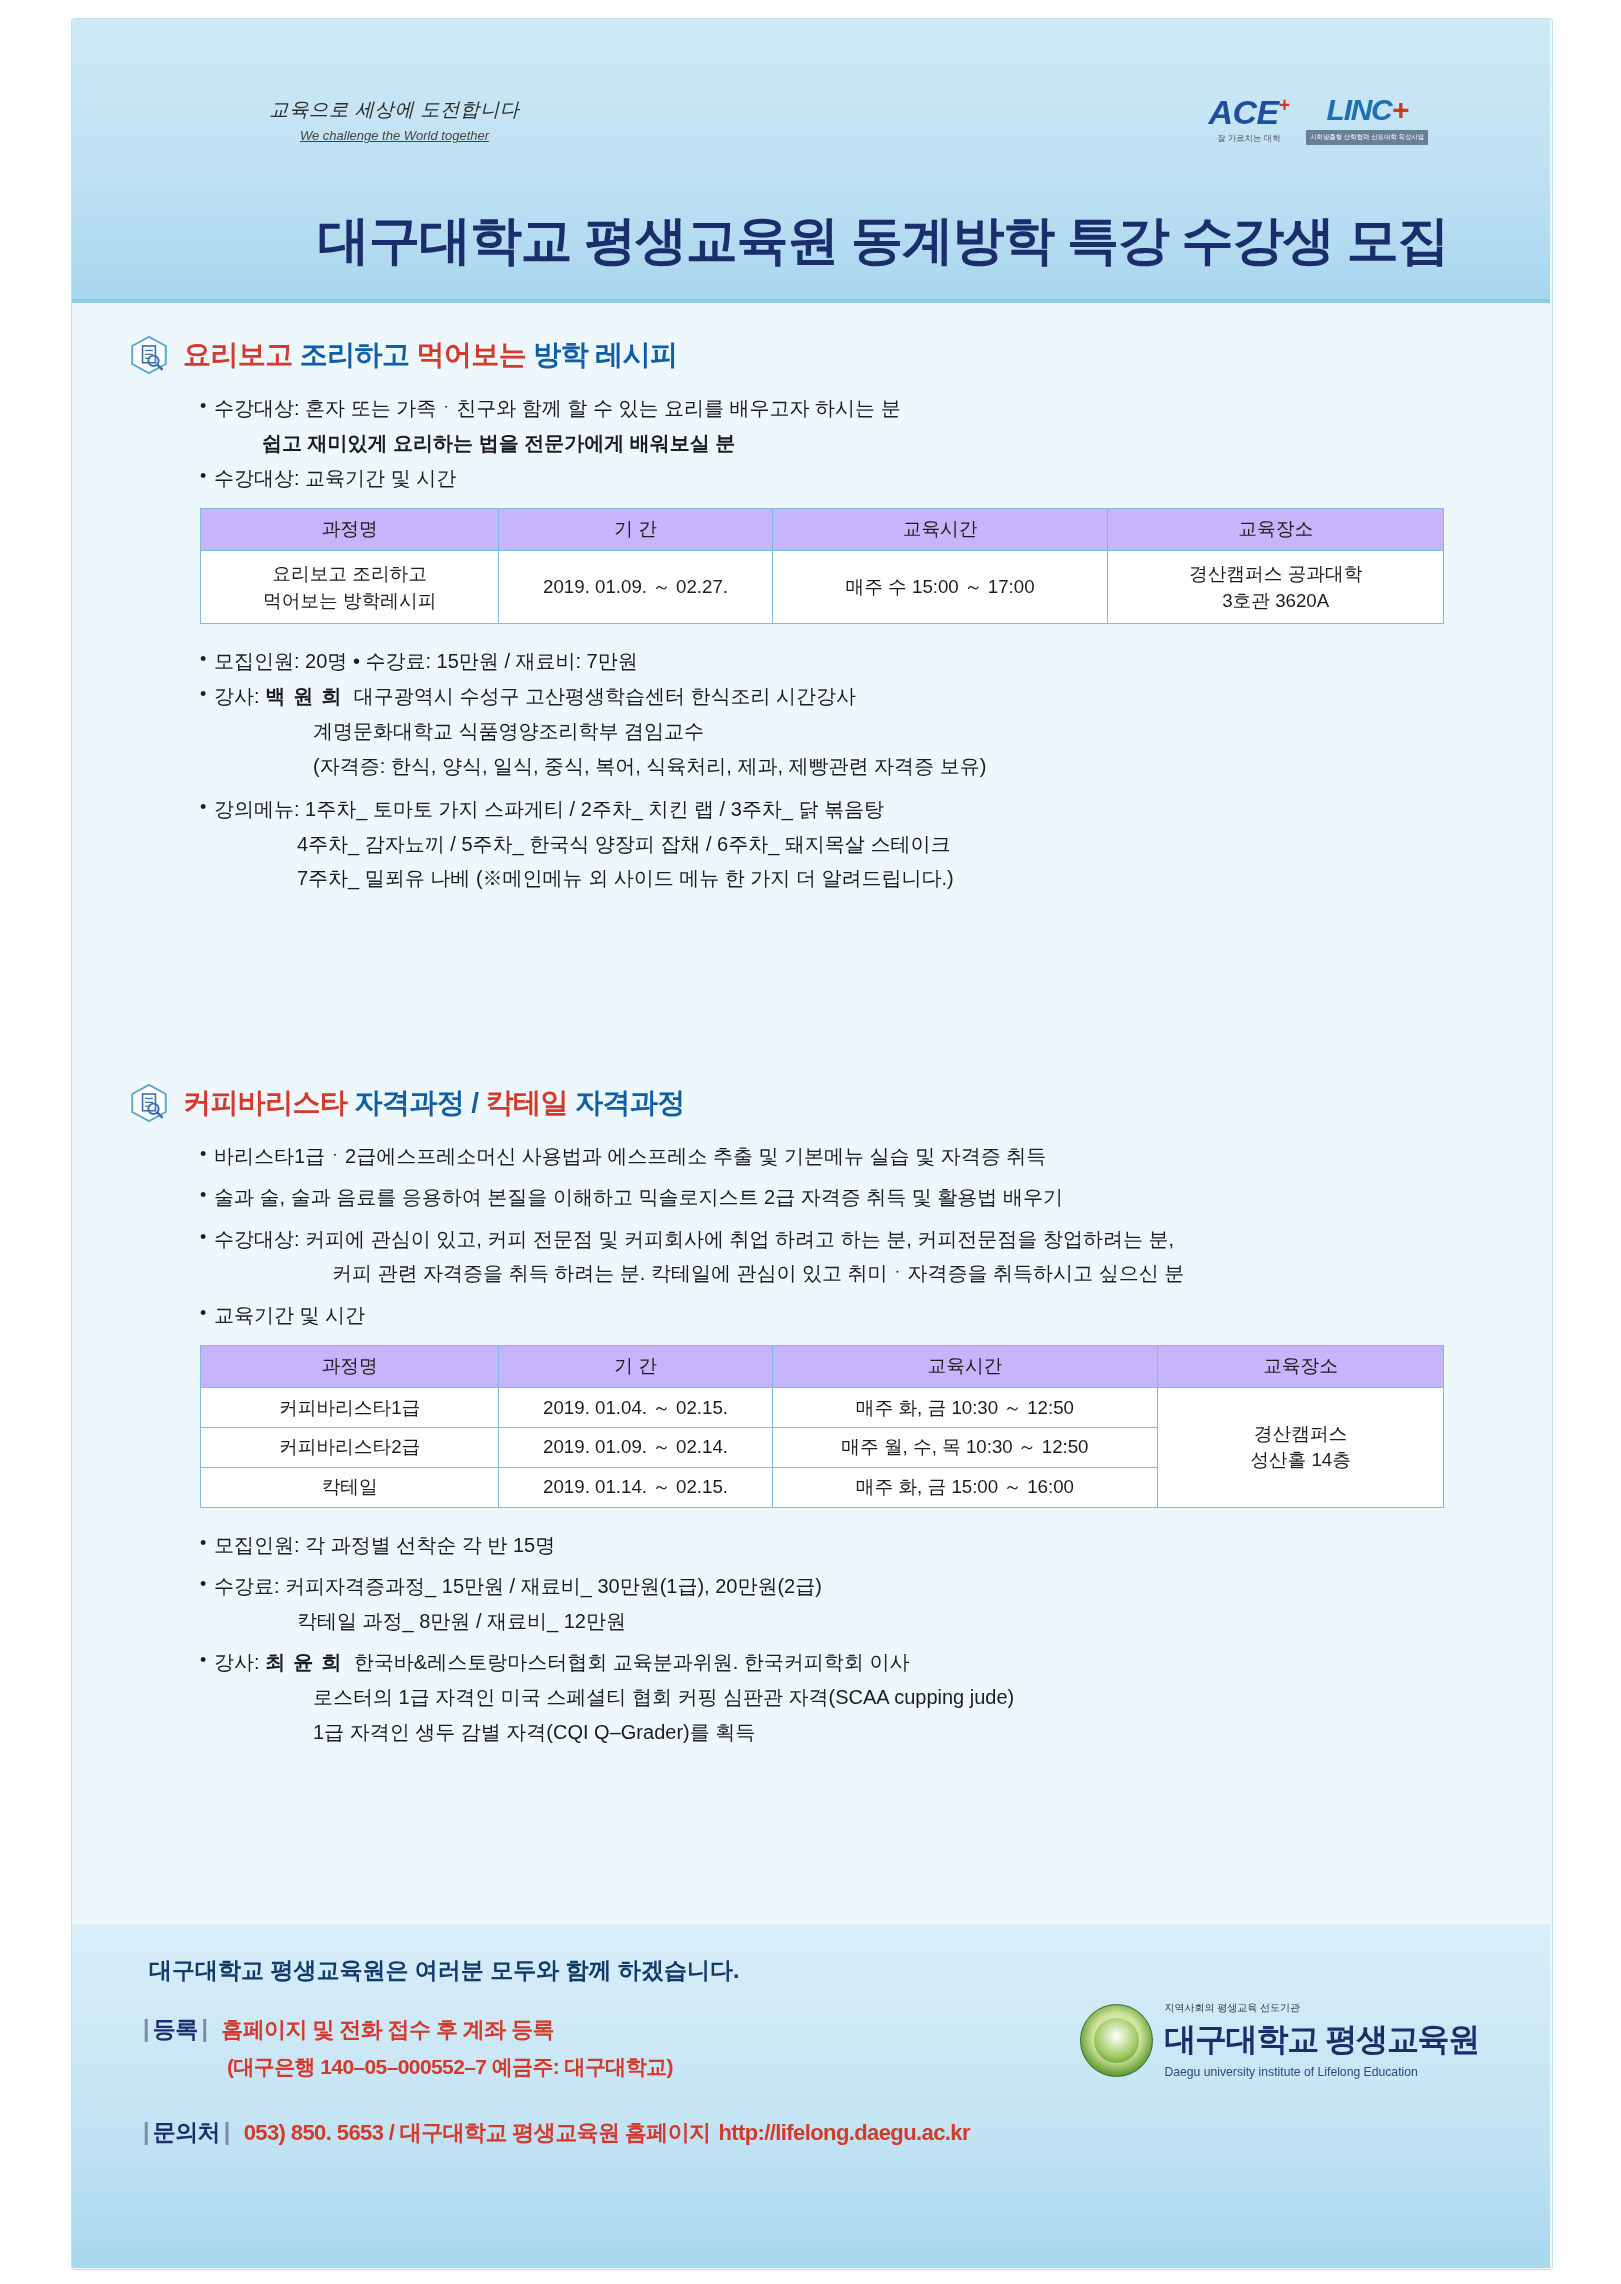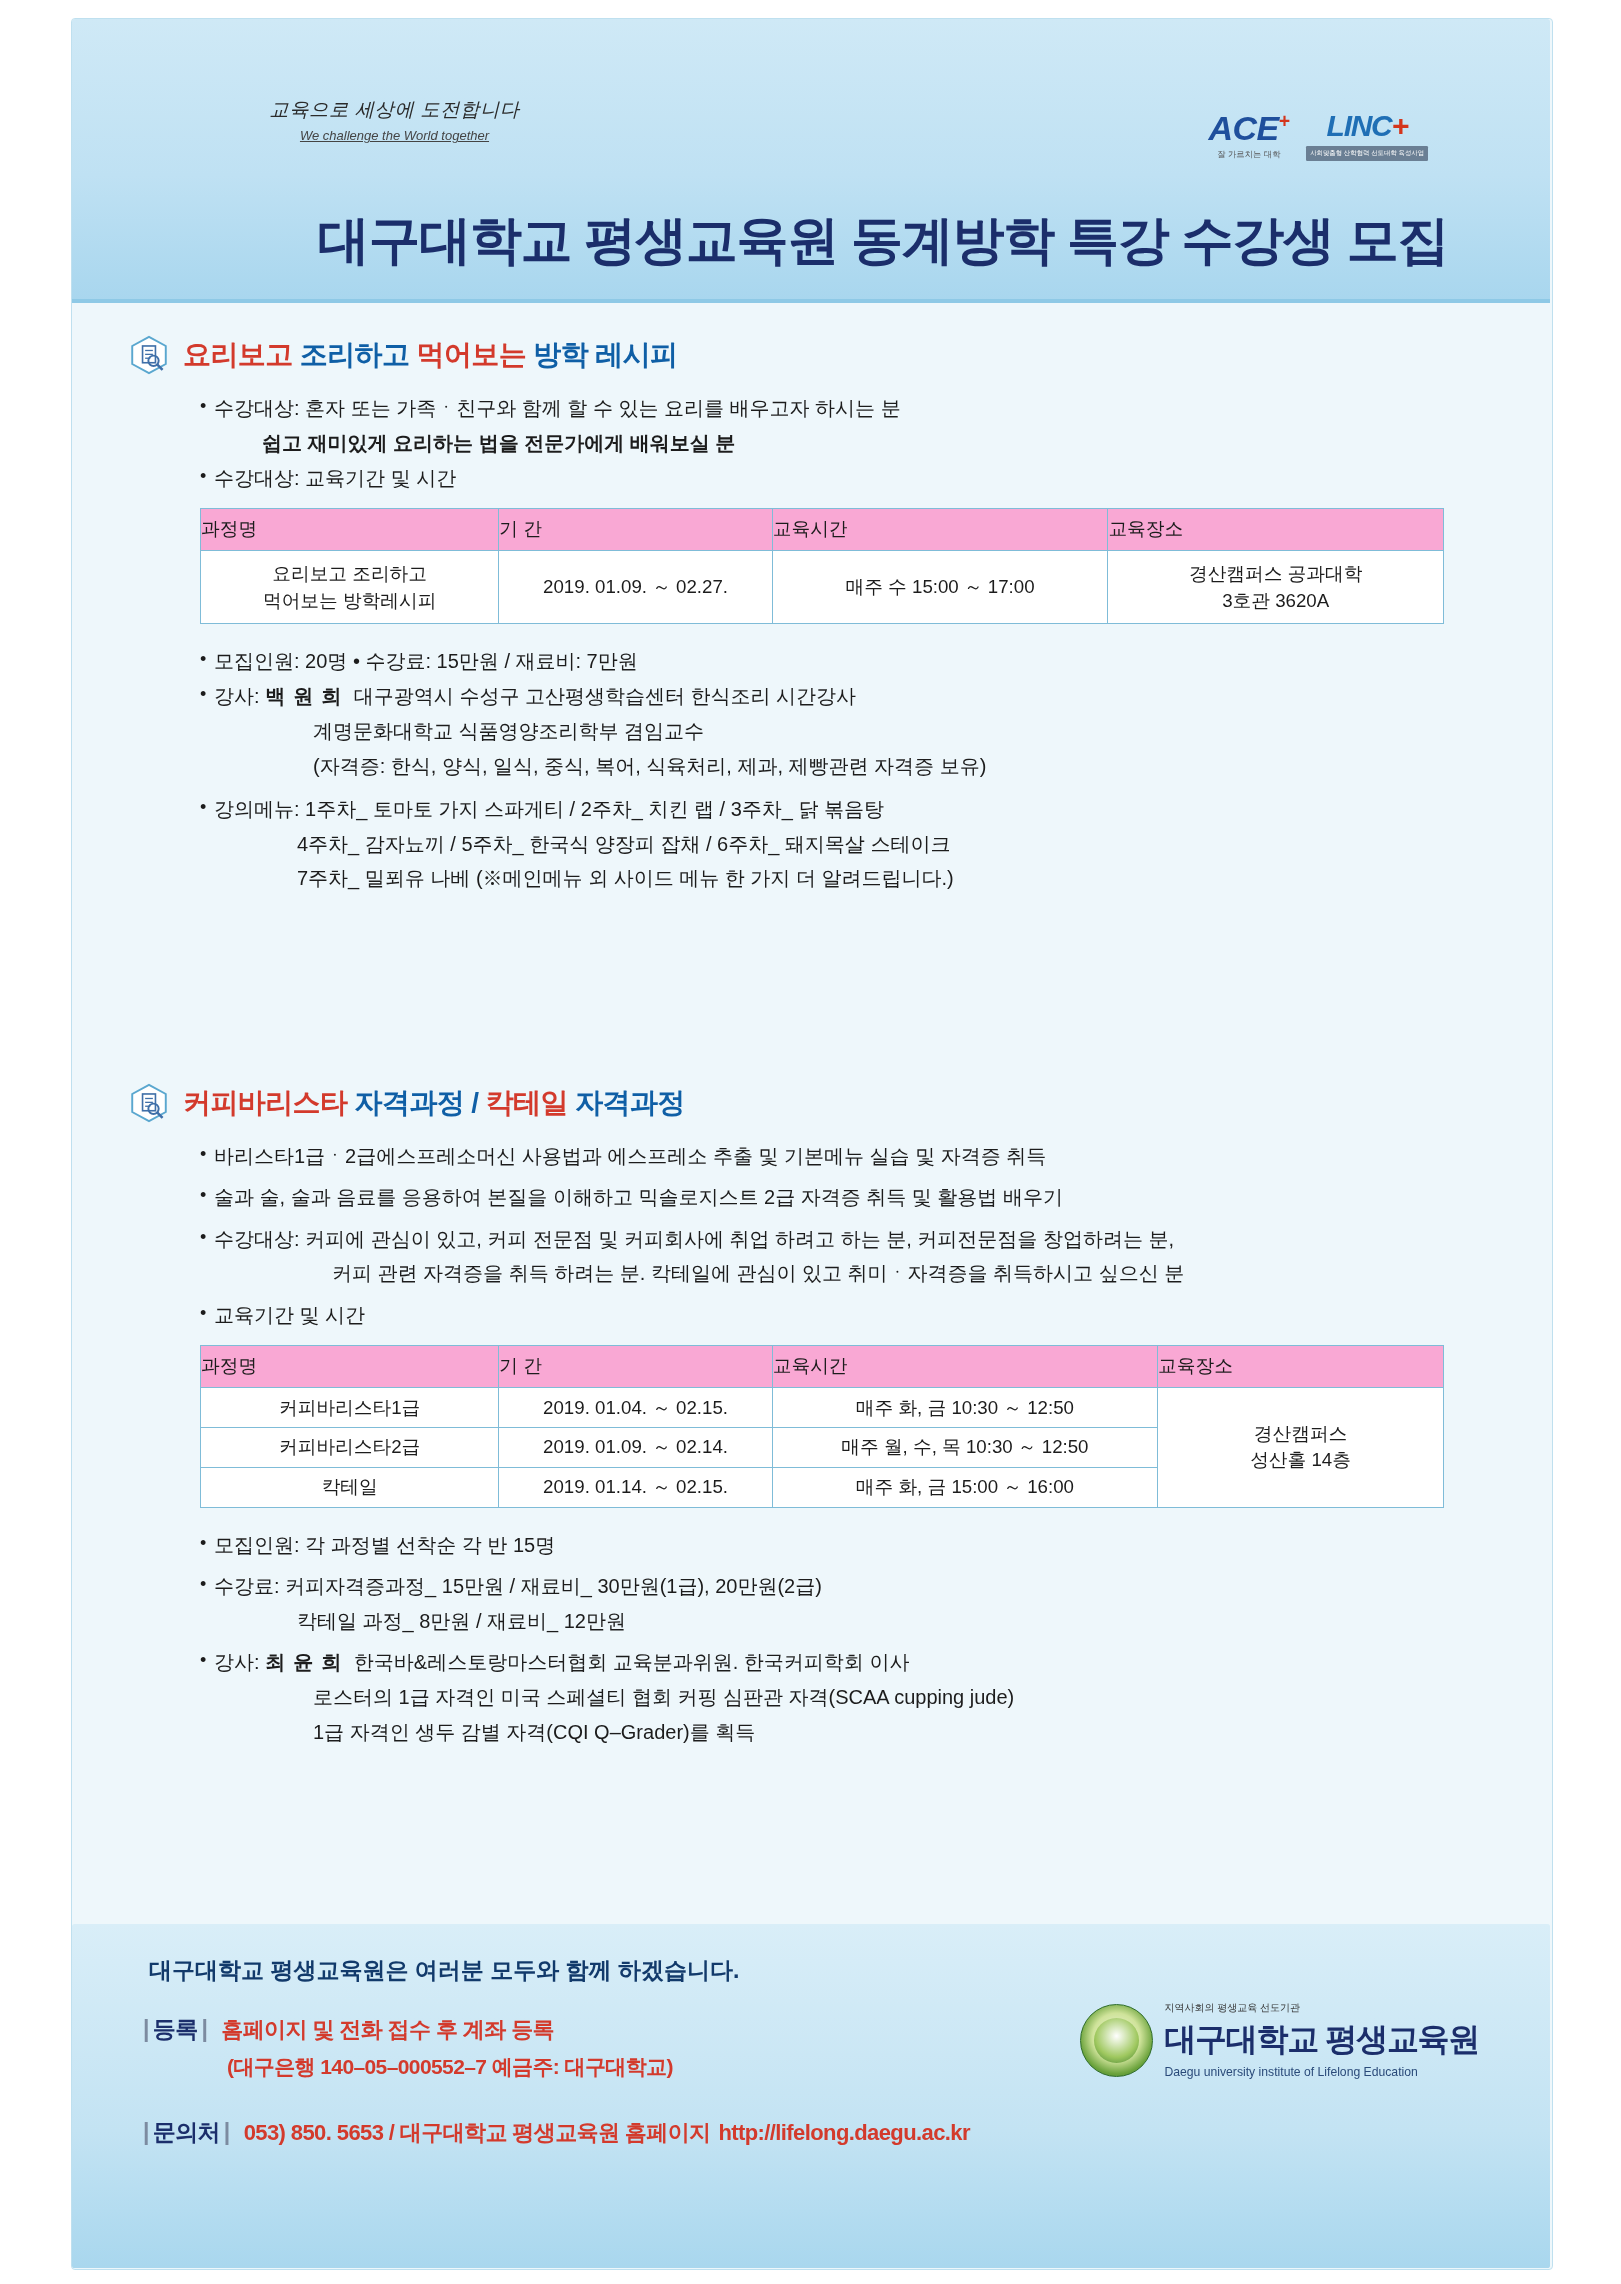--- a/index.html
+++ b/index.html
@@ -63,21 +63,21 @@
     font-size: 13px;
     font-style: italic;
     margin-top: 5.2px;
     color: #444;
     white-space: nowrap;
     text-decoration: underline;
   }
 
   .logos {
     position: absolute;
-    right: 122px; top: 92px;
+    right: 122px; top: 76px;
     display: flex;
     align-items: flex-start;
     gap: 17px;
   }
   .logo-ace {
     text-align: center;
   }
   .logo-ace .mark {
     font-size: 34px;
     font-weight: bold;
@@ -200,25 +200,25 @@
     margin: 14px 0 22px 71px;
     width: 1244px;
   }
   table.t {
     border-collapse: collapse;
     width: 100%;
     font-size: 18.7px;
     color: #1c1c1c;
   }
   table.t th {
-    background: #f9a8d4;
+    background: #c4b5fd;
     border: 1.3px solid #7fbcd8;
     font-weight: normal;
     padding: 7.7px 0;
-    text-align: left;
+    text-align: center;
     white-space: nowrap;
   }
   table.t td {
     border: 1.3px solid #7fbcd8;
     padding: 6.4px 0;
     text-align: center;
     background: #ffffff;
     white-space: nowrap;
   }
   table.t td.two-line { line-height: 1.45; padding: 9px 0; }

